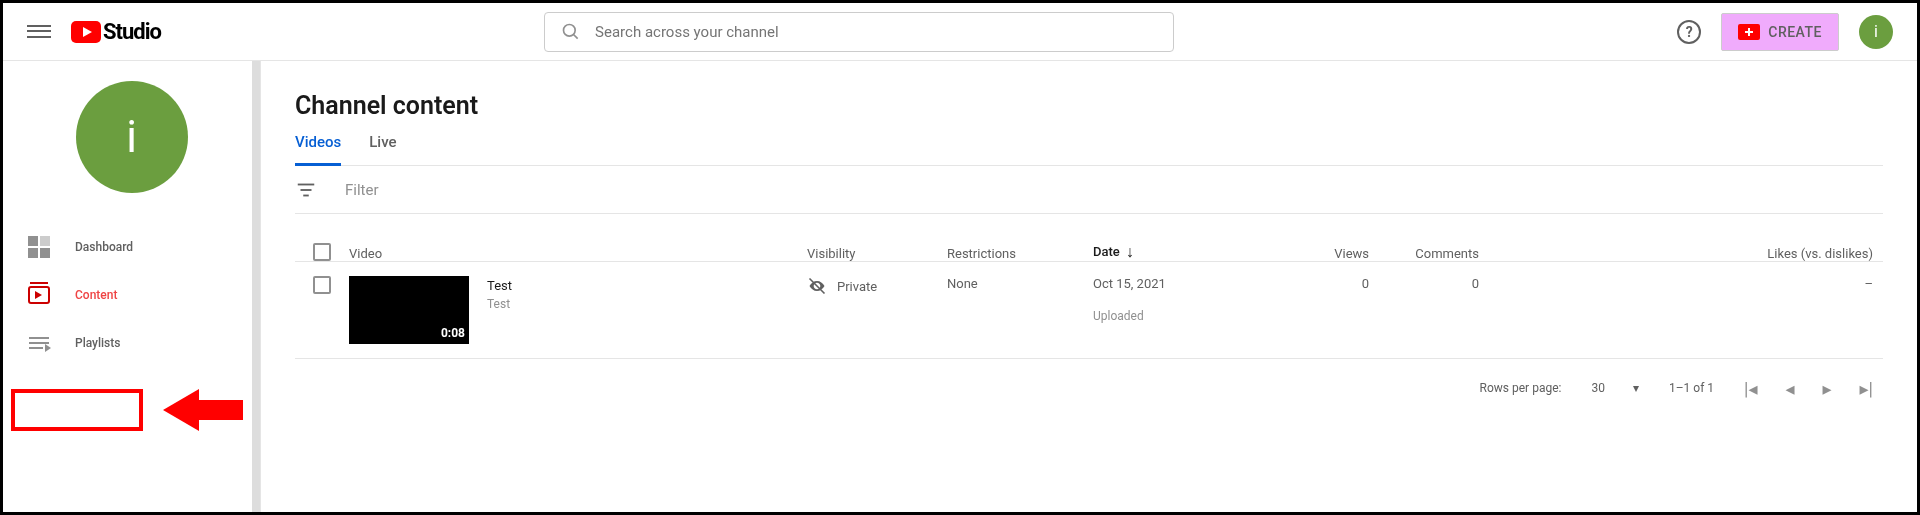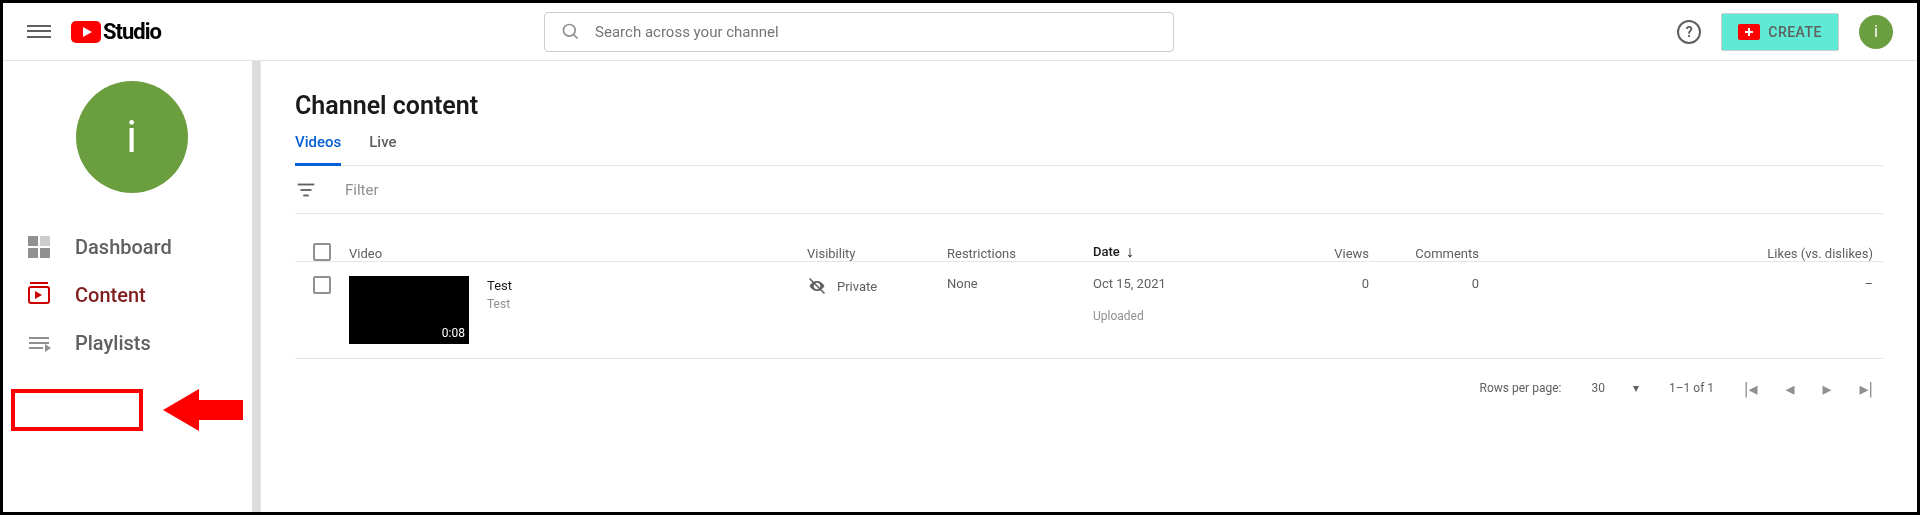--- a/index.html
+++ b/index.html
@@ -9,36 +9,36 @@
 .hamburger span{height:2px;background:#606060;display:block}
 .logo{display:flex;align-items:center;gap:2px}
 .logo-icon{width:30px;height:22px;background:#ff0000;border-radius:5px;display:flex;align-items:center;justify-content:center}
 .logo-icon::after{content:'';border-left:9px solid #fff;border-top:5px solid transparent;border-bottom:5px solid transparent;margin-left:2px}
 .logo-text{font-size:22px;font-weight:700;letter-spacing:-1px;color:#000}
 .search-box{margin-left:auto;margin-right:auto;width:630px;height:40px;border:1px solid #ccc;border-radius:4px;display:flex;align-items:center;padding:0 16px;position:relative;left:-60px}
 .search-icon{color:#909090;margin-right:14px}
 .search-input{border:none;outline:none;font-size:15px;flex:1;color:#606060}
 .header-right{display:flex;align-items:center;gap:20px}
 .help-icon{width:24px;height:24px;border:2px solid #606060;border-radius:50%;display:flex;align-items:center;justify-content:center;color:#606060;font-size:14px;font-weight:700;cursor:pointer}
-.create-btn{height:38px;border:1px solid #ccc;border-radius:2px;display:flex;align-items:center;padding:0 16px;gap:8px;cursor:pointer;background:#5eead4}
+.create-btn{height:38px;border:1px solid #ccc;border-radius:2px;display:flex;align-items:center;padding:0 16px;gap:8px;cursor:pointer;background:#f0abfc}
 .create-icon{width:22px;height:16px;background:#ff0000;position:relative;border-radius:2px}
 .create-icon::before{content:'';position:absolute;width:8px;height:2px;background:#fff;top:7px;left:7px}
 .create-icon::after{content:'';position:absolute;width:2px;height:8px;background:#fff;top:4px;left:10px}
 .create-btn span{font-size:14px;font-weight:500;letter-spacing:0.5px;color:#606060}
 .avatar{width:34px;height:34px;border-radius:50%;background:#6b9e3f;color:#fff;display:flex;align-items:center;justify-content:center;font-size:16px;cursor:pointer}
 .body{display:flex;height:calc(100% - 58px)}
 .sidebar{width:258px;border-right:1px solid #e5e5e5;padding-top:20px;position:relative}
 .sidebar-scroll{position:absolute;right:0;top:0;bottom:0;width:8px;background:#ddd}
 .channel-avatar{width:112px;height:112px;border-radius:50%;background:#6b9e3f;margin:0 auto;display:flex;align-items:center;justify-content:center;color:#fff;font-size:44px}
 .channel-label{text-align:center;margin-top:18px;font-size:14px;font-weight:500;color:#1a1a1a}
 .nav{margin-top:30px}
 .nav-item{height:48px;display:flex;align-items:center;padding:0 24px;gap:24px;cursor:pointer;color:#606060;position:relative}
-.nav-item.active{color:#7f1d1d}
+.nav-item.active{color:#ef4444}
 .nav-item-icon{width:24px;height:24px;display:flex;align-items:center;justify-content:center}
-.nav-item-label{font-size:20px;font-weight:500}
+.nav-item-label{font-size:12px;font-weight:500}
 .dashboard-icon{display:grid;grid-template-columns:10px 10px;grid-template-rows:10px 10px;gap:2px}
 .dashboard-icon span{background:#909090}
 .dashboard-icon span:nth-child(2){background:#ccc}
 .content-icon{width:22px;height:18px;border:2px solid #cc0000;border-radius:3px;position:relative}
 .content-icon::after{content:'';position:absolute;border-left:7px solid #cc0000;border-top:4px solid transparent;border-bottom:4px solid transparent;left:5px;top:3px}
 .content-icon::before{content:'';position:absolute;width:18px;height:2px;background:#cc0000;top:-6px;left:0}
 .playlist-icon{display:flex;flex-direction:column;gap:3px;width:20px}
 .playlist-icon span{height:2px;background:#909090}
 .playlist-icon span:last-child{width:14px;position:relative}
 .playlist-icon span:last-child::after{content:'';position:absolute;border-left:6px solid #909090;border-top:4px solid transparent;border-bottom:4px solid transparent;right:-8px;top:-3px}
@@ -60,21 +60,21 @@
 .checkbox{width:18px;height:18px;border:2px solid #909090;border-radius:2px;cursor:pointer}
 .col-video{width:458px}
 .col-vis{width:140px}
 .col-rest{width:146px}
 .col-date{width:176px;font-weight:500;color:#1a1a1a;display:flex;align-items:center;gap:6px}
 .col-views{width:100px;text-align:right}
 .col-comments{width:110px;text-align:right}
 .col-likes{flex:1;text-align:right;padding-right:10px}
 .table-row{display:flex;align-items:flex-start;padding:14px 0;border-bottom:1px solid #e5e5e5;font-size:13px;color:#606060}
 .thumb{width:120px;height:68px;background:#000;position:relative;margin-right:18px}
-.duration{position:absolute;bottom:4px;right:4px;color:#fff;font-size:12px;font-weight:400}
+.duration{position:absolute;bottom:4px;right:4px;color:#fff;font-size:12px;font-weight:700}
 .video-meta{padding-top:2px}
 .video-title{font-size:13px;color:#1a1a1a;margin-bottom:4px}
 .video-desc{font-size:12px;color:#909090}
 .row-video{display:flex;width:458px}
 .vis-cell{width:140px;display:flex;align-items:center;gap:10px}
 .rest-cell{width:146px}
 .date-cell{width:176px}
 .date-sub{font-size:12px;color:#909090;margin-top:18px}
 .views-cell{width:100px;text-align:right}
 .comments-cell{width:110px;text-align:right}

